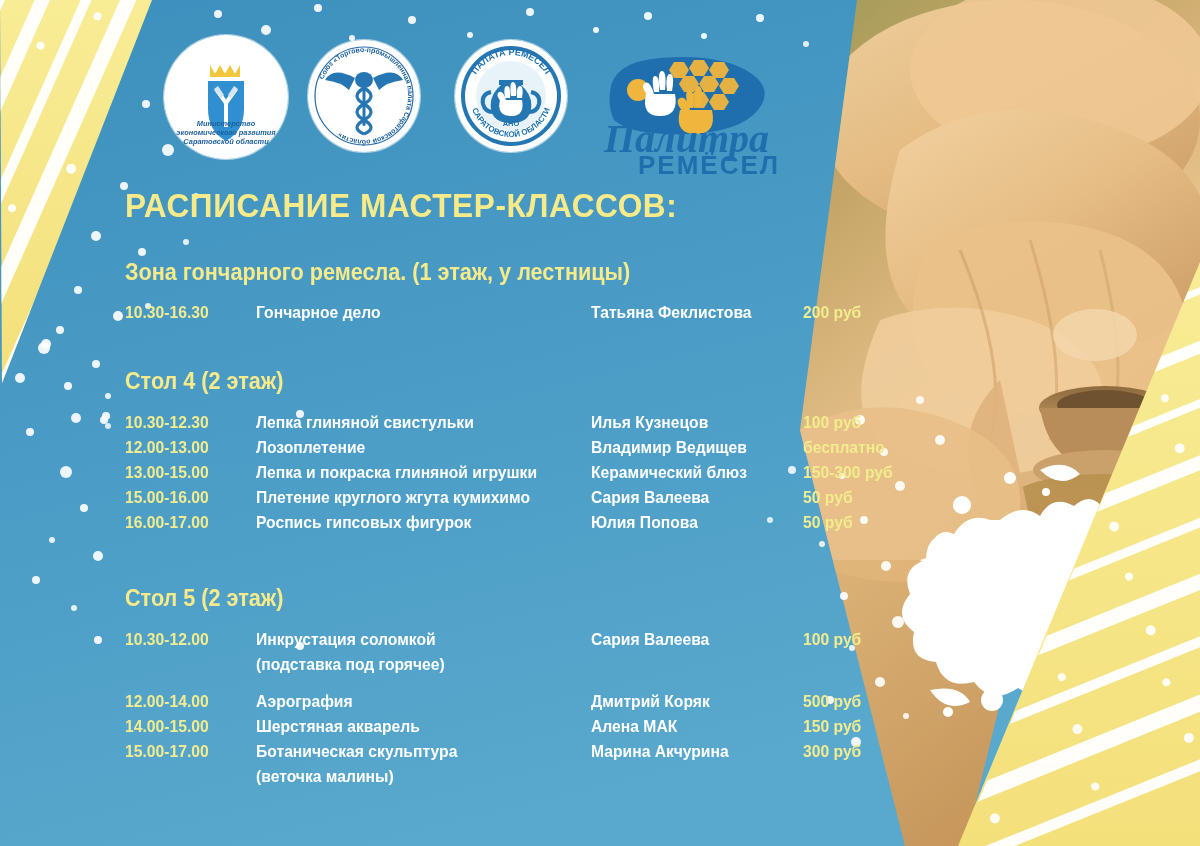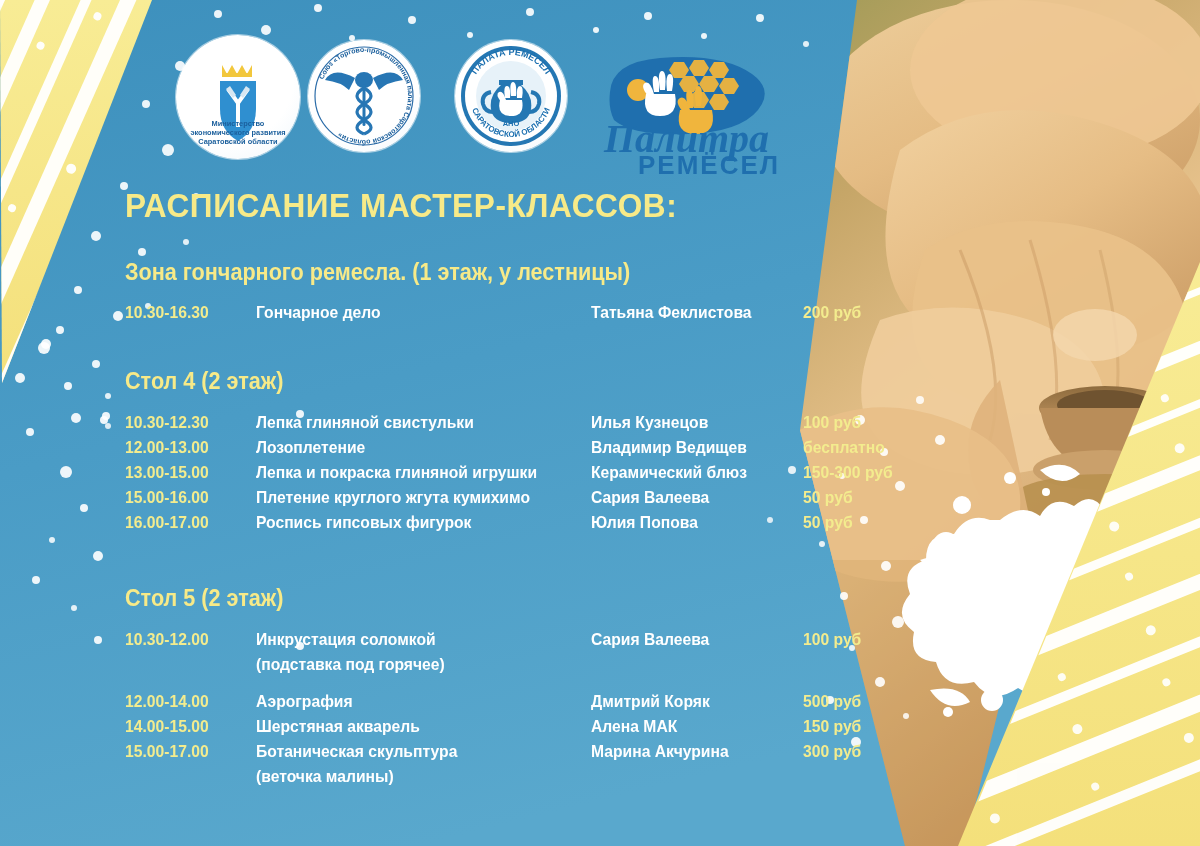--- a/index.html
+++ b/index.html
@@ -17,21 +17,21 @@
 
   
   .logos{position:absolute;left:160px;top:32px;width:620px;height:140px;}
   .logo{position:absolute;}
   .logo-circ{
     border-radius:50%;
     background:radial-gradient(circle at 38% 32%,#ffffff 0%,#ffffff 62%,#eef6fb 100%);
     box-shadow:0 0 0 1px rgba(255,255,255,.55);
     display:flex;align-items:center;justify-content:center;
   }
-  #logo1{left:16px;top:3px;width:124px;height:124px;}
+  #logo1{left:4px;top:3px;width:124px;height:124px;font-style:italic;}
   #logo2{left:148px;top:8px;width:112px;height:112px;}
   #logo3{left:295px;top:8px;width:112px;height:112px;}
   #logo4{left:420px;top:20px;width:200px;height:124px;}
 
   
   .content{position:absolute;left:12px;top:0;width:900px;height:846px;}
   .headline{
     position:absolute;left:113px;top:186px;
     font-size:34px;font-weight:bold;letter-spacing:.6px;
     color:#f7ea88;white-space:nowrap;

